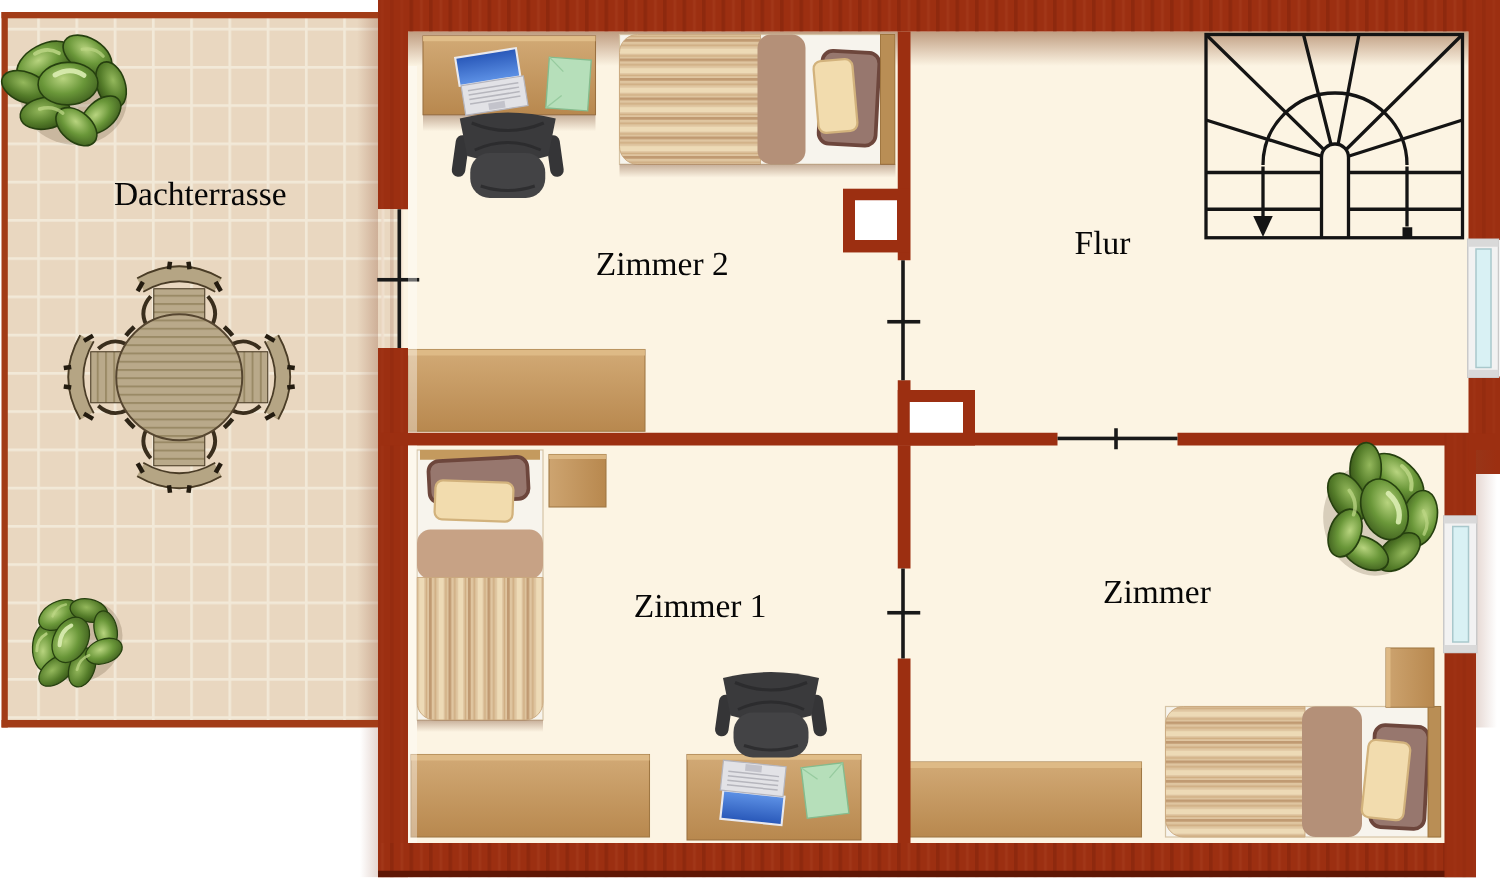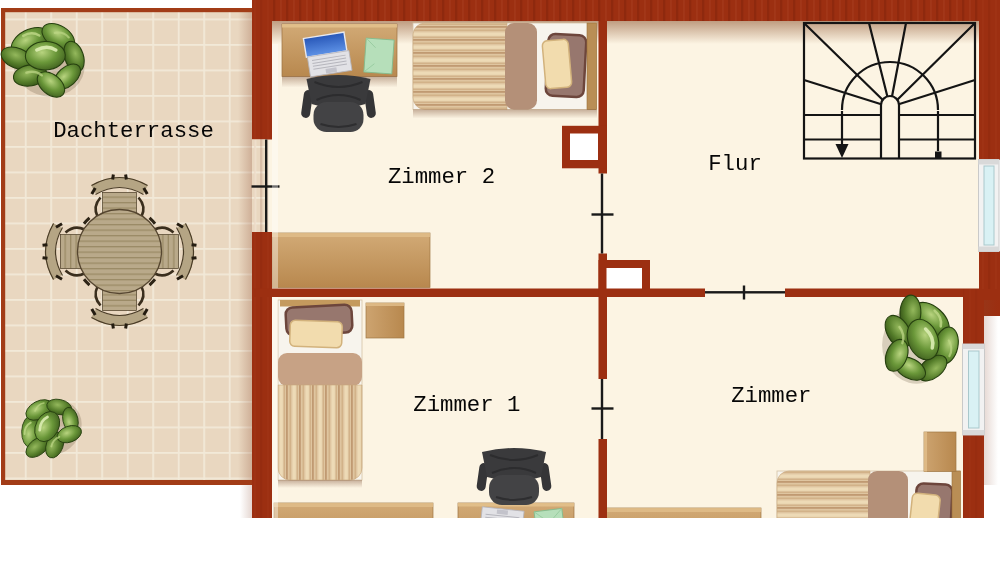--- a/index.html
+++ b/index.html
@@ -1,16 +1,16 @@
 <!DOCTYPE html>
 <html><head>
 <meta charset="utf-8">
 <style>
 html,body{margin:0;padding:0;background:#fff;}
-.stage{position:relative;width:1000px;height:518px;background:#fff;overflow:hidden;font-family:Liberation Mono, monospace;}
+.stage{position:relative;width:1000px;height:585px;background:#fff;overflow:hidden;font-family:Liberation Serif, serif;}
 </style>
 </head>
 <body>
 <div class="stage">
 <svg width="1000" height="585" viewBox="0 0 1000 585" xmlns="http://www.w3.org/2000/svg">
 <defs>
 <linearGradient id="topsh" x1="0" y1="0" x2="0" y2="1">
           <stop offset="0" stop-color="#8d5530" stop-opacity="0.55"></stop>
           <stop offset="1" stop-color="#8d5530" stop-opacity="0"></stop>
         </linearGradient>

